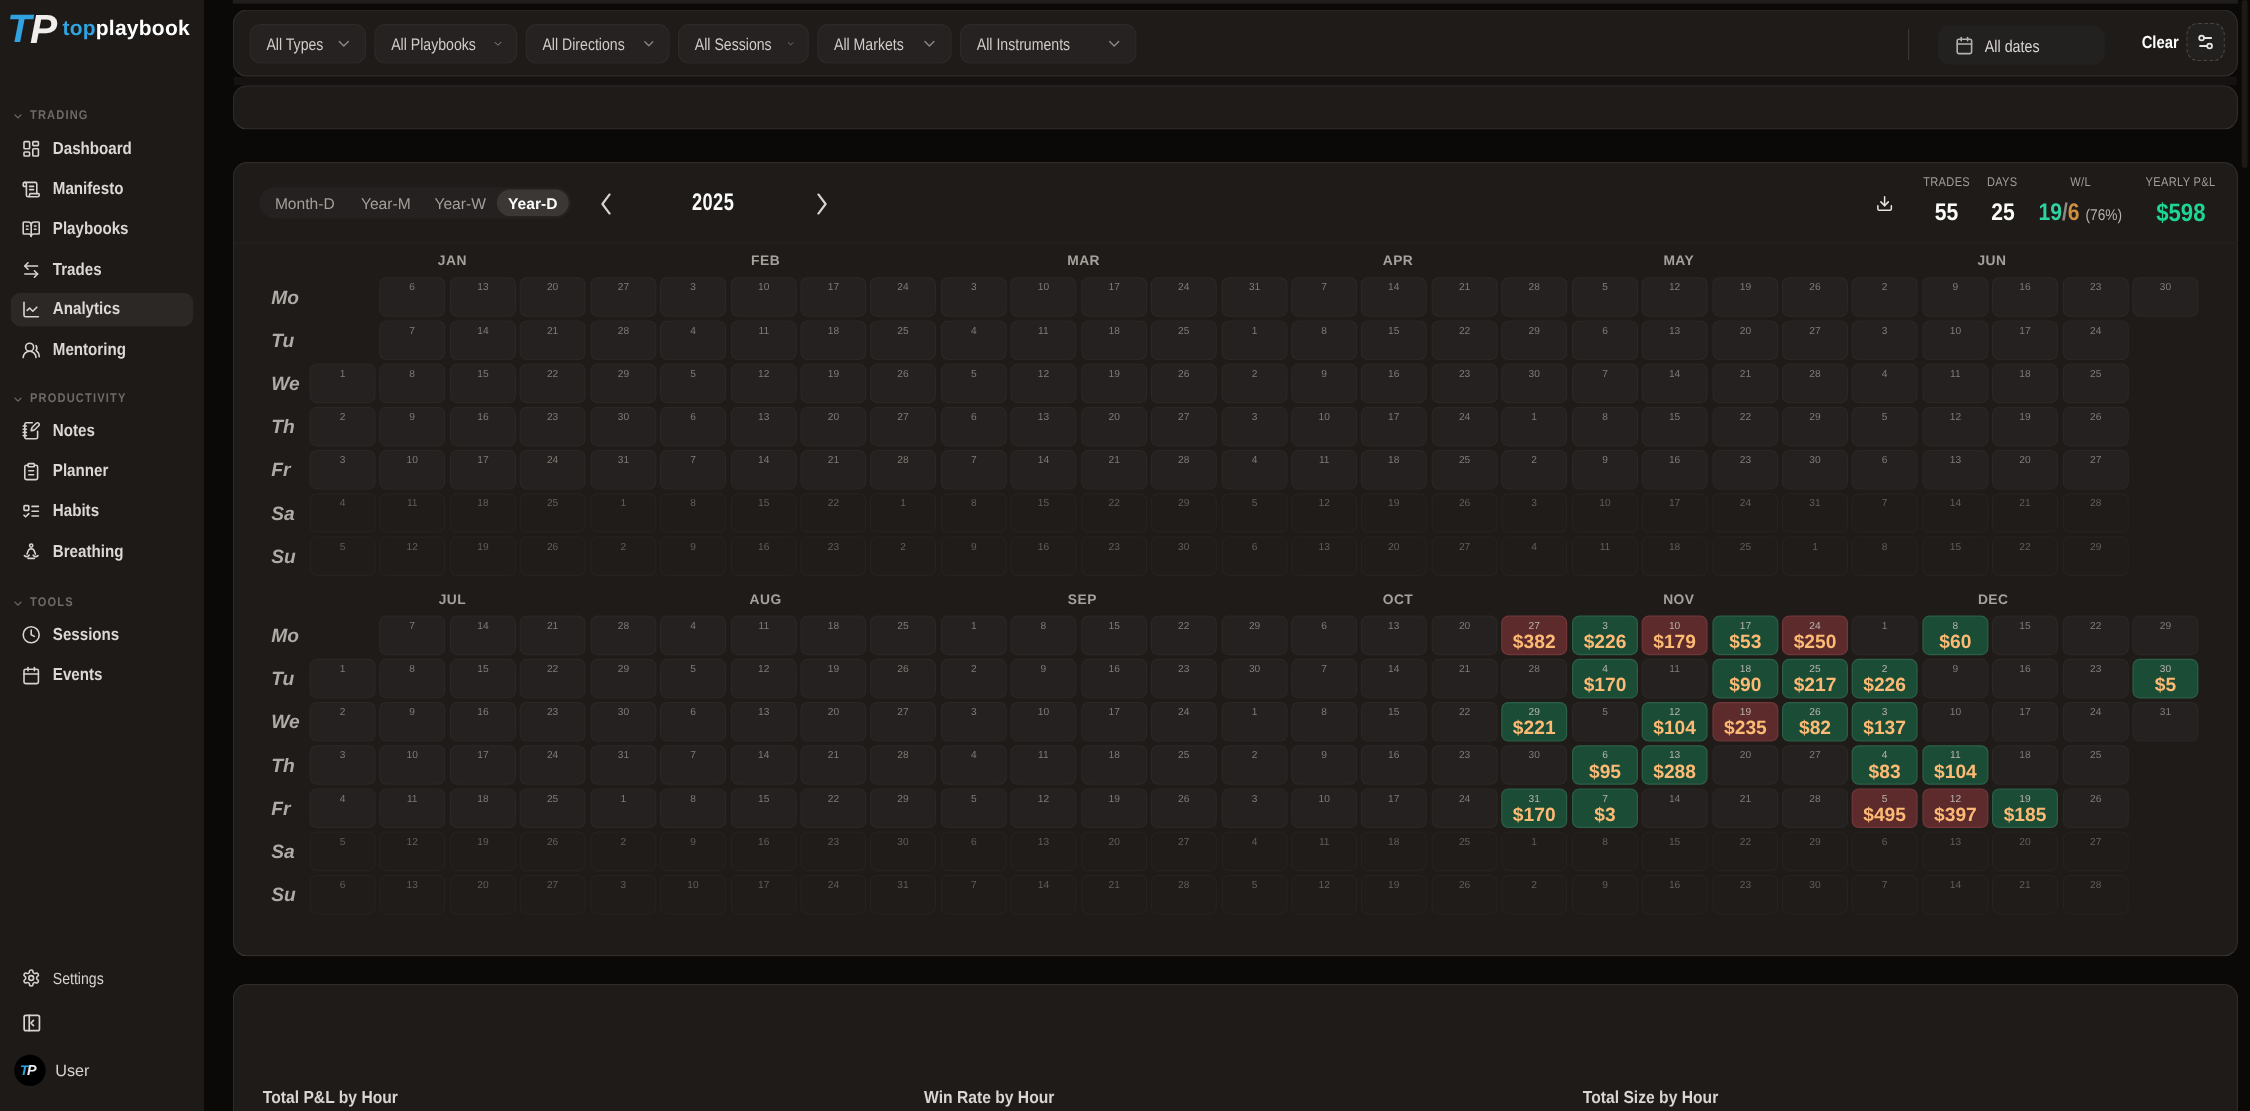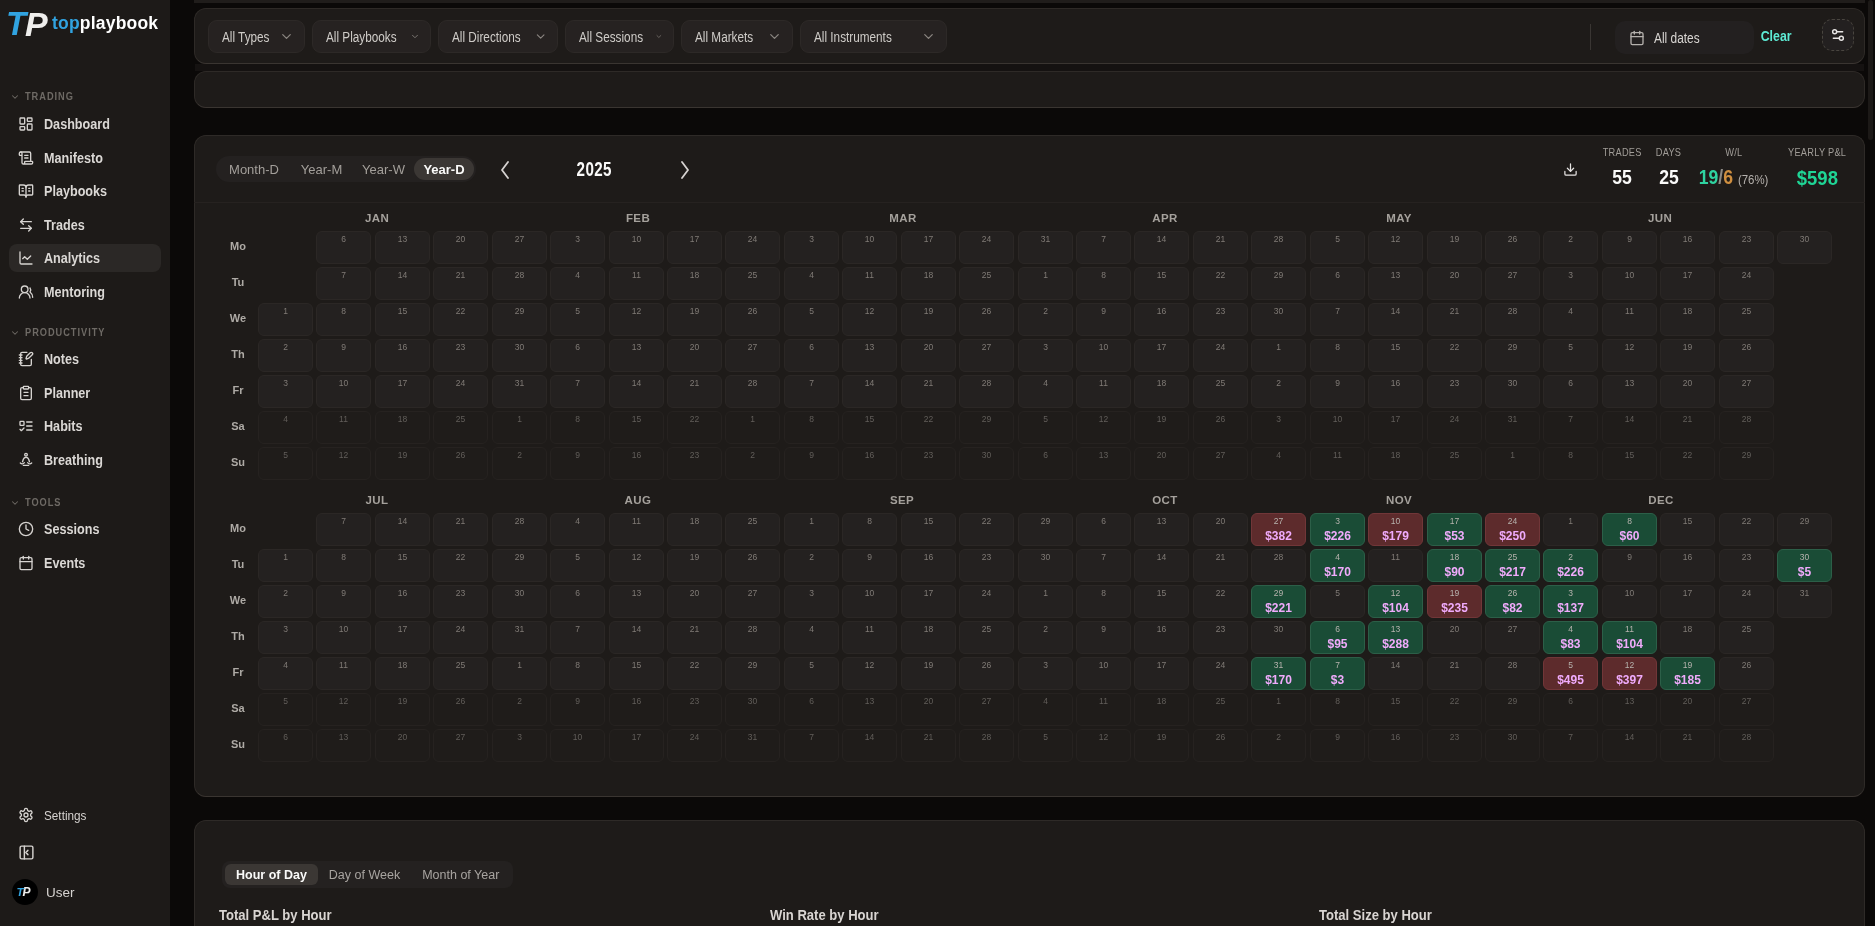--- a/index.html
+++ b/index.html
@@ -32,21 +32,21 @@
 
 
 .fpill { position:absolute; top:11px; height:33px; background:#262221; border:1px solid #2d2927; border-radius:9px;
   display:flex; align-items:center; justify-content:space-between; padding:0 10px 0 13px; color:#cfccc8; font-size:14px; white-space:nowrap; }
 .fpill > span { display:inline-block; transform:scaleX(.84); transform-origin:left center; }
 .fchev { color:#8a8580; }
 #vdiv { position:absolute; left:1395px; top:15px; width:1px; height:26px; background:#3a3633; }
 #alldates { position:absolute; left:1420px; top:12px; width:139px; height:33px; background:#232020; border-radius:10px;
   display:flex; align-items:center; gap:9px; padding-left:14px; color:#d9d6d3; font-size:14px; }
 #alldates svg { color:#b5b1ad; }
-#clearbtn { position:absolute; left:1563px; top:19px; width:60px; text-align:left; color:#5eead4; font-size:14.5px; font-weight:700; }
+#clearbtn { position:absolute; left:1563px; top:19px; width:60px; text-align:right; color:#ffffff; font-size:14.5px; font-weight:700; }
 #clearbtn span { display:inline-block; transform:scaleX(.85); }
 #fbtn { position:absolute; left:1627px; top:10px; width:32px; height:32px; background:#232020; border:1px dashed #49453f;
   border-radius:10px; display:flex; align-items:center; justify-content:center; color:#e7e5e4; }
 
 
 #tabs { position:absolute; left:21px; top:20px; height:26px; background:#242120; border-radius:13px; display:flex; align-items:center; padding:0 2px; }
 .tab { height:22px; display:flex; align-items:center; justify-content:center; color:#a39f9a; font-size:13px; border-radius:11px; }
 .tab.on { background:#3b3734; color:#fafaf9; font-weight:700; }
 .navarr { position:absolute; width:20px; height:20px; color:#e7e5e4; }
 #year { position:absolute; left:544px; top:158px; width:100px; text-align:center; color:#fafaf9; font-size:20px; font-weight:700; }
@@ -54,26 +54,26 @@
 #dlbtn { position:absolute; left:1563px; top:162px; color:#e7e5e4; }
 .stat { position:absolute; top:146px; text-align:center; white-space:nowrap; }
 .stat .sl { color:#a19d98; font-size:10.5px; letter-spacing:.3px; font-weight:400; }
 .stat .sl, .stat .sv { }
 .sq { display:inline-block; transform:scaleX(.88); transform-origin:center; white-space:nowrap; }
 .stat .sv { margin-top:8px; color:#fafaf9; font-size:20px; font-weight:700; }
 #hdrdiv { position:absolute; left:194px; top:202px; width:1671px; height:1px; background:#262220; }
 
 
 .ml { position:absolute; transform:translateX(-50%); color:#a5a19c; font-size:11.5px; font-weight:700; letter-spacing:.4px; }
-.wd { position:absolute; left:226px; width:24px; text-align:center; color:#aeaaa5; font-size:11px; font-weight:700; }
+.wd { position:absolute; left:226px; width:24px; text-align:left; color:#aeaaa5; font-size:16px; font-weight:700;font-style:italic; }
 .cell { position:absolute; width:55px; height:33px; background:#242120; border:1px solid #2b2725; border-radius:6px; text-align:center; }
 .cell .dn { display:block; margin-top:2.5px; font-size:8.5px; color:#807b76; line-height:9px; }
 .cell.wke { background:#1f1c1a; border-color:#262220; }
 .cell.wke .dn { color:#625e5a; }
-.cell .dv { display:block; margin-top:2px; font-size:12px; font-weight:700; color:#f0abfc; line-height:16px; }
+.cell .dv { display:block; margin-top:2px; font-size:16px; font-weight:700; color:#fdba74; line-height:16px; }
 .cell.cg { background:#1a4c36; border-color:#2c5f48; }
 .cell.cr { background:#5d2b2c; border-color:#713638; }
 .cell.cg .dn, .cell.cr .dn { color:#b7b3ae; }
 
 
 #tabs3 { position:absolute; left:27px; top:40px; height:27px; background:#242120; border-radius:8px; display:flex; align-items:center; padding:0 3px; }
 .tab3 { height:21px; display:flex; align-items:center; padding:0 11px; color:#a8a4a0; font-size:12.5px; border-radius:6px; }
 .tab3.on { background:#3b3734; color:#fafaf9; font-weight:700; }
 .sqt { display:inline-block; transform:scaleX(.9); transform-origin:left center; }
 .ctitle { position:absolute; top:86px; color:#d9d5d2; font-size:14.5px; font-weight:700; }
@@ -1486,21 +1486,16 @@
   </div>
 <div class="cell cg" style="left:1777px;top:549px">
     <span class="dn">30</span>
     <span class="dv">$5</span>
   </div>
 <div class="cell" style="left:1777px;top:585px">
     <span class="dn">31</span>
   </div>
 
 <div class="card" id="card3">
-  <div id="tabs3">
-    <div class="tab3 on">Hour of Day</div>
-      <div class="tab3">Day of Week</div>
-      <div class="tab3">Month of Year</div>
-  </div>
   <div class="ctitle" style="left:24px"><span class="sqt">Total P&amp;L by Hour</span></div>
   <div class="ctitle" style="left:575px"><span class="sqt">Win Rate by Hour</span></div>
   <div class="ctitle" style="left:1124px"><span class="sqt">Total Size by Hour</span></div>
 </div>
 
 </body></html>

